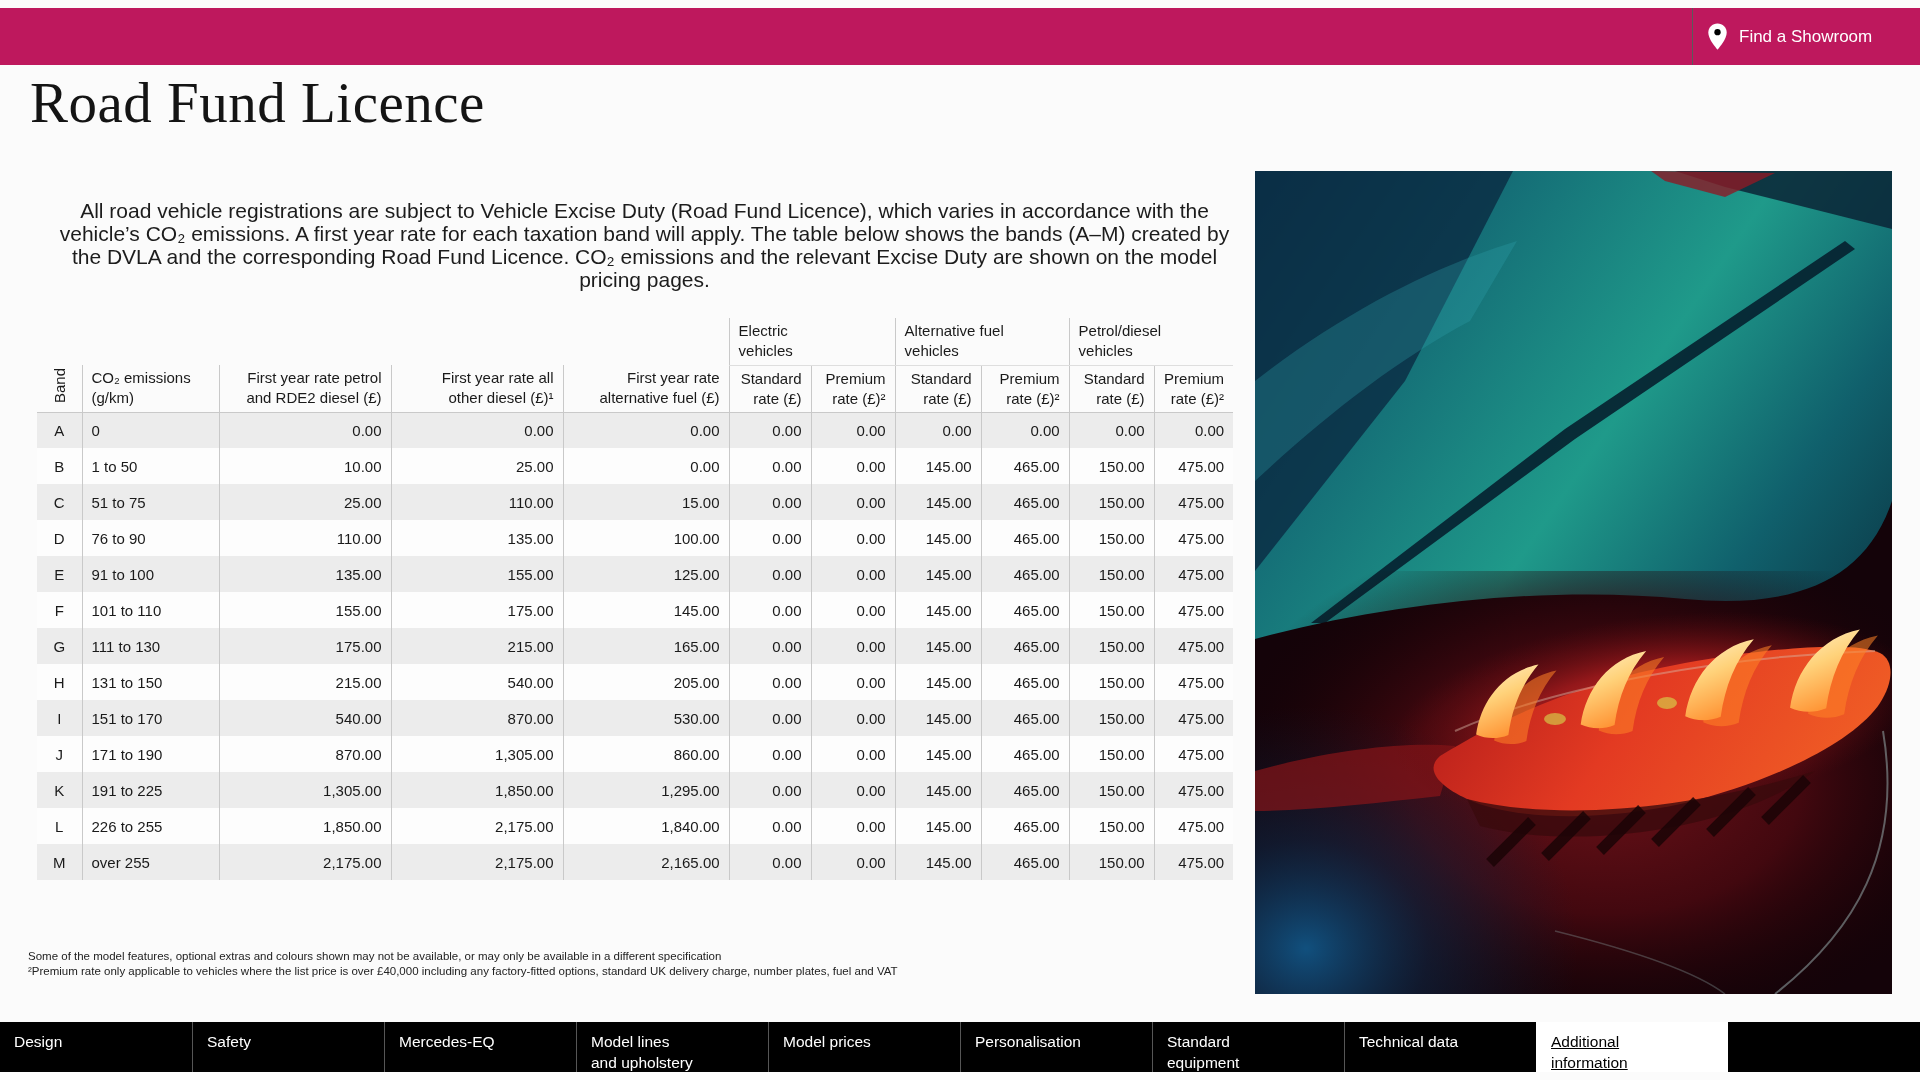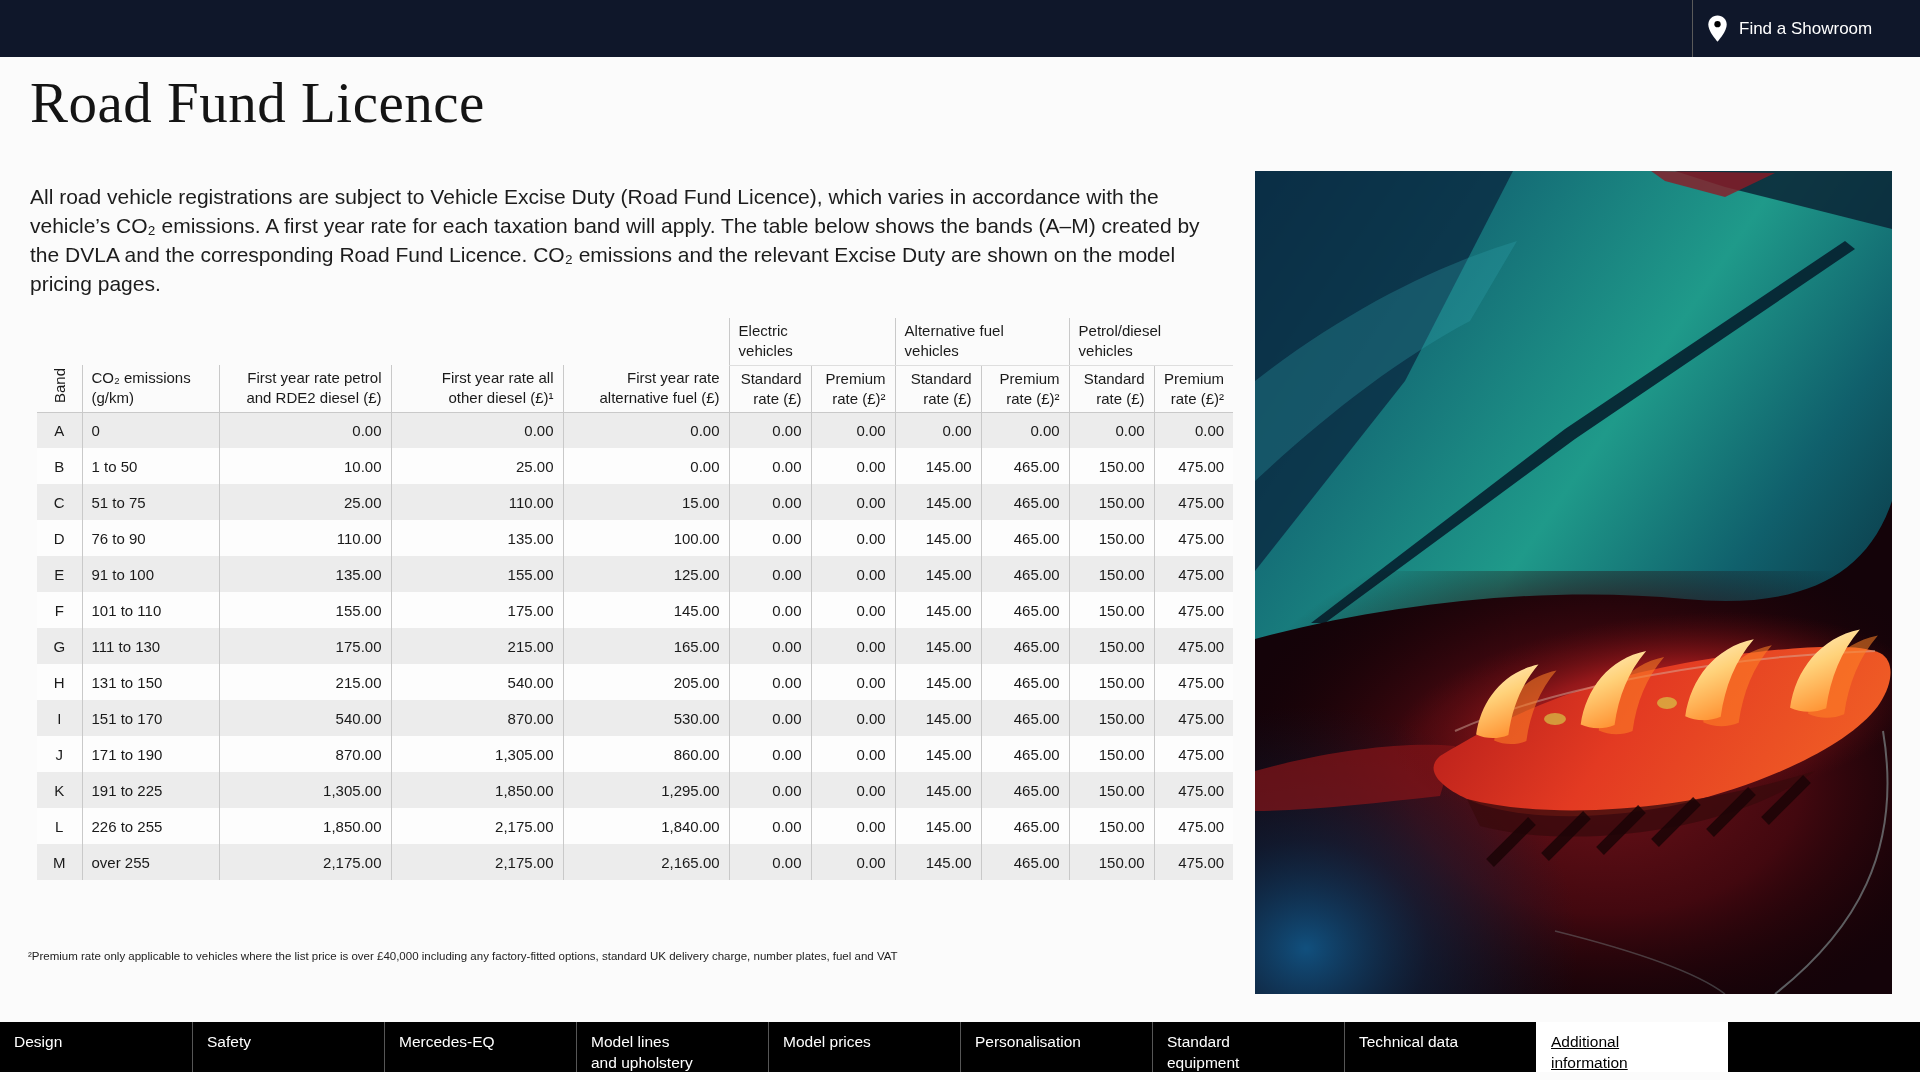--- a/index.html
+++ b/index.html
@@ -3,37 +3,37 @@
 <meta charset="utf-8">
 <style>
   html,body{margin:0;padding:0;}
   body{
     width:1920px;height:1080px;position:relative;overflow:hidden;
     background:#fbfbfb;color:#1a1a1a;
     font-family:"Liberation Sans","DejaVu Sans",sans-serif;
   }
 
   
-  .top-bar{position:absolute;left:0;top:0;width:1920px;height:57px;background:#0f172a;}
+  .top-bar{position:absolute;left:0;top:8px;width:1920px;height:57px;background:#be185d;}
   .showroom{
     position:absolute;right:0;top:0;height:57px;width:228px;box-sizing:border-box;
     border-left:1px solid #5a5a5a;display:flex;align-items:center;gap:11px;
     padding-left:14px;color:#fff;font-size:17px;cursor:pointer;
   }
   .pin-icon{flex:0 0 auto;display:block;}
 
   
   .page-title{
     position:absolute;left:30px;top:70px;margin:0;
     font-family:"Liberation Serif","DejaVu Serif",serif;
     font-size:57px;font-weight:400;line-height:1.15;color:#141414;letter-spacing:.5px;
   }
   .intro{
-    position:absolute;left:30px;top:182px;width:1195px;margin:0;
-    font-size:21px;line-height:29px;color:#1c1c1c;
+    position:absolute;left:30px;top:182px;width:1195px;margin:17px;
+    font-size:21px;line-height:23px;color:#1c1c1c;text-align:center;
   }
 
   
   .rfl-table{
     position:absolute;left:37px;top:318px;width:1196px;
     border-collapse:collapse;table-layout:fixed;font-size:15px;color:#1a1a1a;
   }
   .rfl-table th,.rfl-table td{font-weight:400;box-sizing:border-box;}
   .rfl-table thead th{
     white-space:pre-line;line-height:20px;vertical-align:middle;
@@ -312,20 +312,21 @@
         <td class="c6">0.00</td>
         <td class="c7">145.00</td>
         <td class="c8">465.00</td>
         <td class="c9">150.00</td>
         <td class="c10">475.00</td>
       </tr>
     </tbody>
 </table>
 
 <div class="footnotes">
+  <div>Some of the model features, optional extras and colours shown may not be available, or may only be available in a different specification</div>
   <div>²Premium rate only applicable to vehicles where the list price is over £40,000 including any factory-fitted options, standard UK delivery charge, number plates, fuel and VAT</div>
 </div>
 
 <div class="car-image">
   <svg viewBox="0 0 637 823" preserveAspectRatio="none">
     <defs>
       <linearGradient id="tealG" x1="0" y1="0" x2="0.85" y2="0.75">
         <stop offset="0" stop-color="#0d3d54"></stop>
         <stop offset="0.28" stop-color="#156f77"></stop>
         <stop offset="0.55" stop-color="#1f9a8a"></stop>

